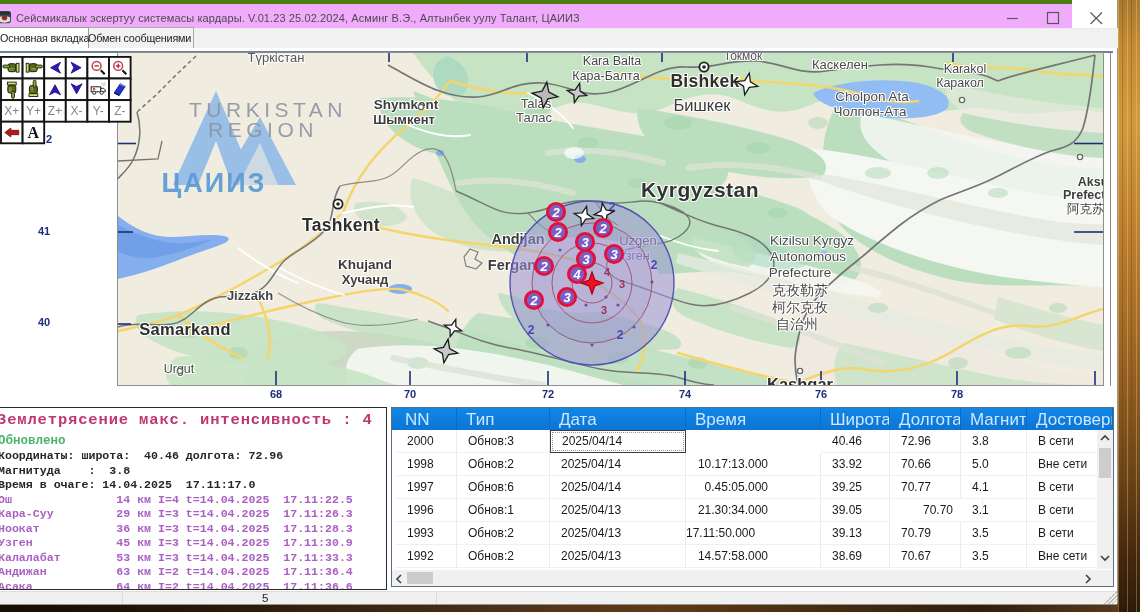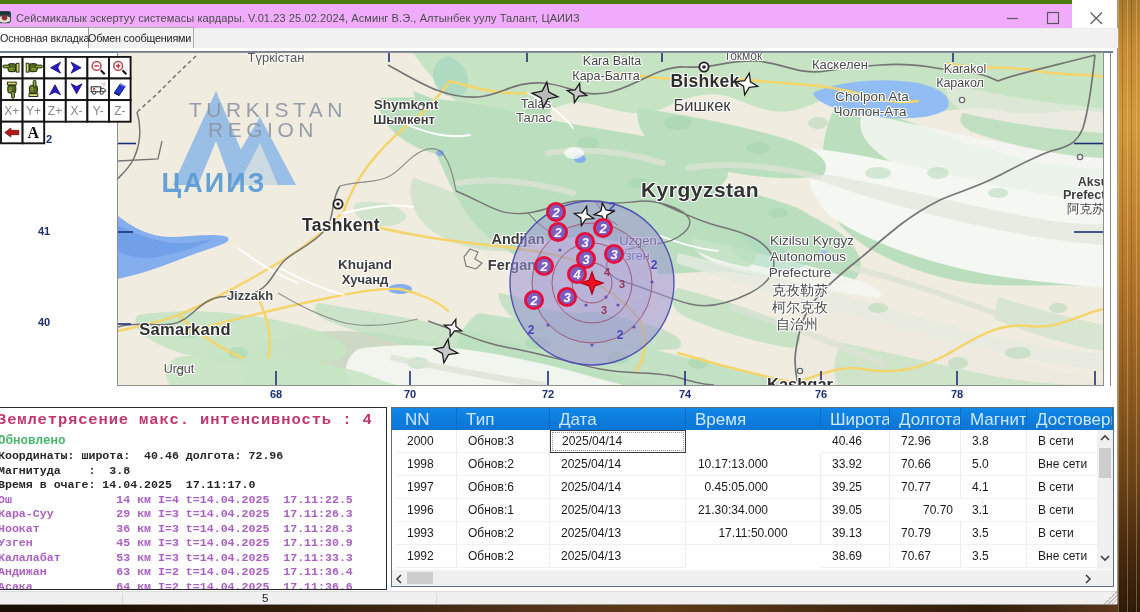--- a/index.html
+++ b/index.html
@@ -478,30 +478,31 @@
 <div class="gc" style="left:294px;width:135px;text-align:right;padding-right:52px;padding-left:0">21.30:34.000</div>
 <div class="gc" style="left:429px;width:69px">39.05</div>
 <div class="gc" style="left:520px;width:71px">70.70</div>
 <div class="gc" style="left:569px;width:66px">3.1</div>
 <div class="gc" style="left:635px;width:86px">В сети</div>
 </div>
 <div class="gr" style="top:114px">
 <div class="gc" style="left:4px;width:61px">1993</div>
 <div class="gc" style="left:65px;width:93px">Обнов:2</div>
 <div class="gc" style="left:158px;width:136px">2025/04/13</div>
-<div class="gc" style="left:294px;width:135px;text-align:center;padding-left:0">17.11:50.000</div>
+<div class="gc" style="left:294px;width:135px;text-align:left;padding-left:0">17.11:50.000</div>
 <div class="gc" style="left:429px;width:69px">39.13</div>
 <div class="gc" style="left:498px;width:71px">70.79</div>
 <div class="gc" style="left:569px;width:66px">3.5</div>
 <div class="gc" style="left:635px;width:86px">В сети</div>
 </div>
 <div class="gr" style="top:137px">
 <div class="gc" style="left:4px;width:61px">1992</div>
 <div class="gc" style="left:65px;width:93px">Обнов:2</div>
 <div class="gc" style="left:158px;width:136px">2025/04/13</div>
+<div class="gc" style="left:294px;width:135px;text-align:right;padding-right:52px;padding-left:0">14.57:58.000</div>
 <div class="gc" style="left:429px;width:69px">38.69</div>
 <div class="gc" style="left:498px;width:71px">70.67</div>
 <div class="gc" style="left:569px;width:66px">3.5</div>
 <div class="gc" style="left:635px;width:86px">Вне сети</div>
 </div>
 <div class="sb" style="left:705px;top:22px;width:16px;height:139px"></div>
 <svg style="position:absolute;left:707px;top:26px" width="12" height="12">
       <polyline points="2,6 6,2 10,6" fill="none" stroke="#404040" stroke-width="1.6"></polyline>
     </svg>
 <div style="position:absolute;left:707px;top:40px;width:12px;height:30px;background:#cdcdcd"></div>

